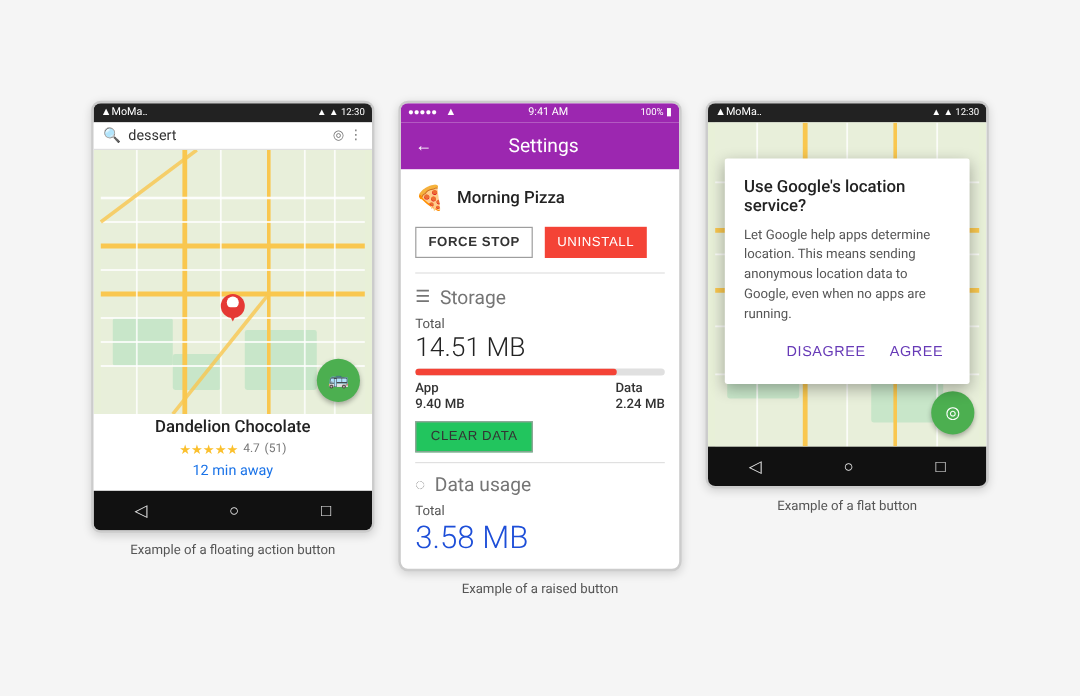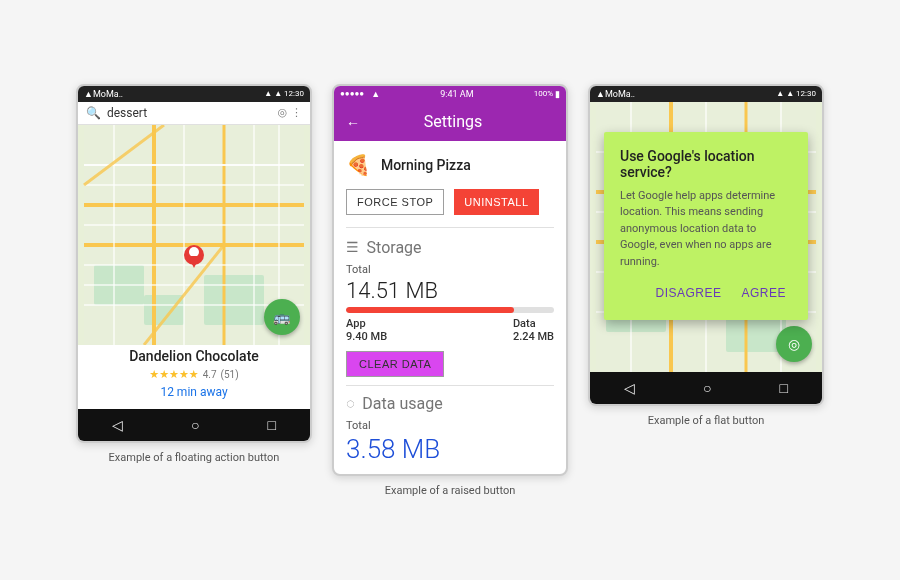--- a/index.html
+++ b/index.html
@@ -170,21 +170,21 @@
       gap: 10px;
     }
     .btn-force-stop {
       border: 1px solid #9e9e9e;
       background: #fff;
       color: #333;
       font-size: 11px;
       padding: 6px 10px;
       text-transform: uppercase;
       letter-spacing: 0.5px;
-      font-weight: 400;
+      font-weight: 700;
       cursor: pointer;
     }
     .btn-uninstall {
       background: #f44336;
       color: #fff;
       font-size: 11px;
       padding: 6px 10px;
       text-transform: uppercase;
       letter-spacing: 0.5px;
       font-weight: 500;
@@ -224,21 +224,21 @@
     .storage-details {
       display: flex;
       justify-content: space-between;
       margin-top: 4px;
     }
     .storage-detail { font-size: 10px; color: #555; }
     .storage-detail span { display: block; font-size: 11px; font-weight: 500; color: #333; }
 
     .btn-clear-data {
       border: 1px solid #9e9e9e;
-      background: #d946ef;
+      background: #22c55e;
       color: #333;
       font-size: 11px;
       padding: 6px 12px;
       text-transform: uppercase;
       letter-spacing: 0.5px;
       font-weight: 500;
       cursor: pointer;
       margin-top: 8px;
     }
 
@@ -251,21 +251,21 @@
       height: 270px;
       background: #e8f0d8;
       position: relative;
       overflow: hidden;
     }
     .location-dialog {
       position: absolute;
       top: 30px;
       left: 14px;
       right: 14px;
-      background: #bef264;
+      background: #ffffff;
       border-radius: 2px;
       box-shadow: 0 4px 12px rgba(0,0,0,0.3);
       padding: 16px;
       z-index: 10;
     }
     .dialog-title {
       font-size: 14px;
       font-weight: 500;
       color: #222;
       margin-bottom: 8px;

